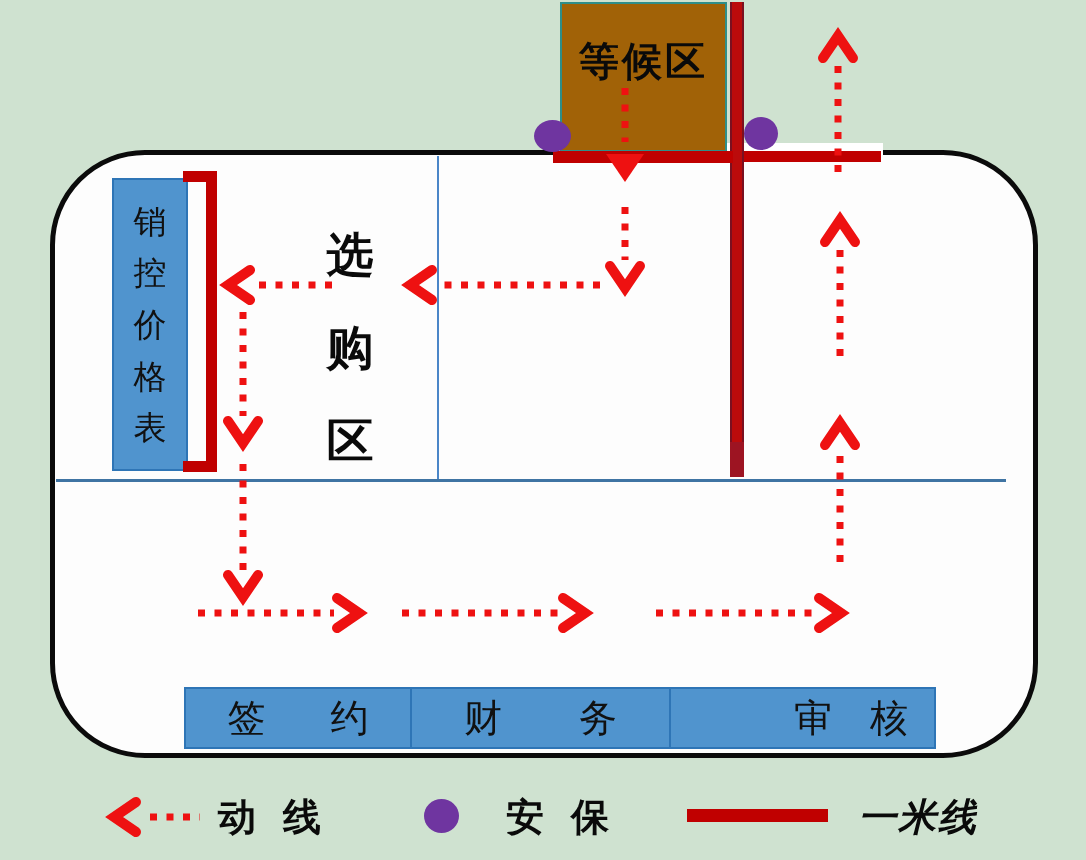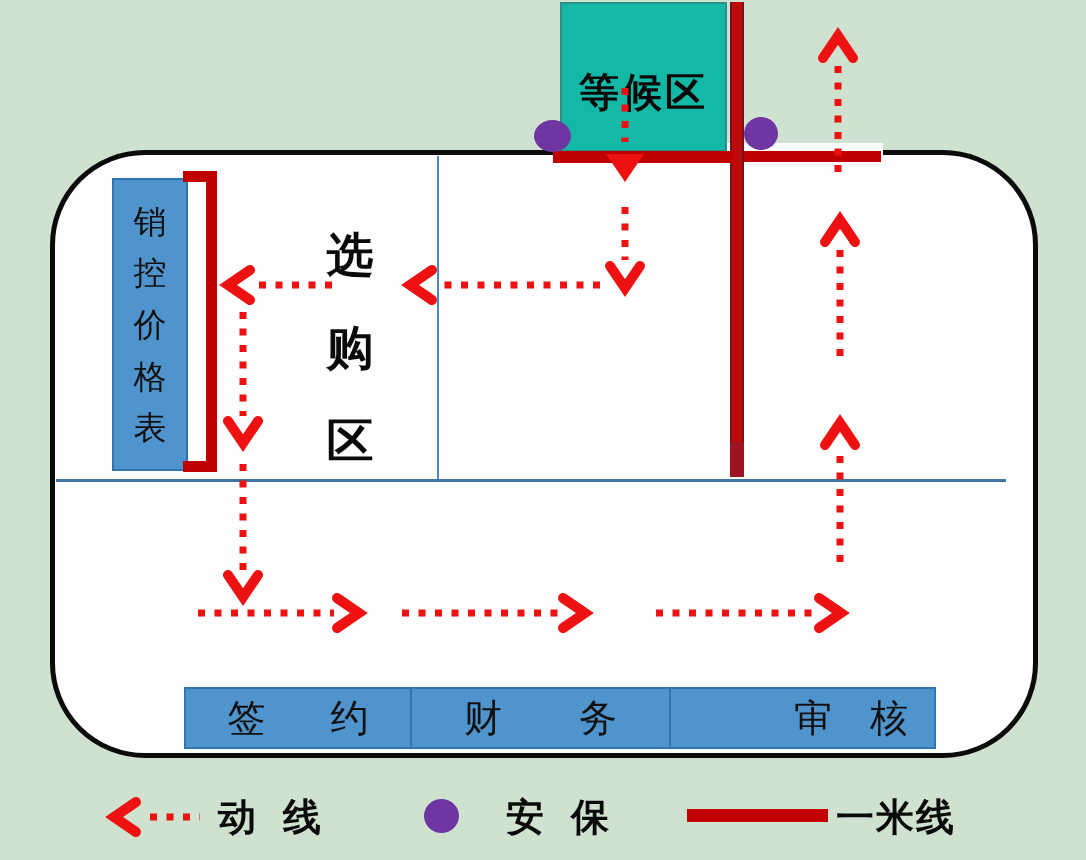--- a/index.html
+++ b/index.html
@@ -22,22 +22,22 @@
     background:#ffffff;
   }
 
   
   .divider-v{position:absolute;left:437px;top:156px;width:2px;height:324px;background:#4a86c8;}
   .divider-h{position:absolute;left:56px;top:479px;width:950px;height:3px;background:#3f74a3;}
 
   
   .waiting-box{
     position:absolute;left:560px;top:2px;width:167px;height:150px;
-    background:#14b8a6;border:2px solid #2f8e89;box-sizing:border-box;
-    display:flex;justify-content:center;align-items:center;
+    background:#a16207;border:2px solid #2f8e89;box-sizing:border-box;
+    display:flex;justify-content:center;
   }
   .waiting-box .lbl{
     margin-top:30px;font-size:40px;font-weight:bold;color:#0a0a0a;letter-spacing:3px;
   }
 
   
   .red-vline{position:absolute;left:730px;top:2px;width:14px;height:475px;background:#bb0b0b;border-left:2px solid #7a1020;border-right:2px solid #7a1020;box-sizing:border-box;}
   .red-vline-tip{position:absolute;left:730px;top:442px;width:14px;height:35px;background:#9d1422;}
   .red-hline-left{position:absolute;left:553px;top:151px;width:180px;height:12px;background:#c00000;}
   .red-hline-right{position:absolute;left:744px;top:151px;width:137px;height:11px;background:#c00000;}
@@ -87,21 +87,21 @@
   svg.overlay{position:absolute;left:0;top:0;width:1086px;height:860px;pointer-events:none;}
   .dotline{stroke:#ee1111;stroke-width:7;stroke-dasharray:7 9.5;fill:none;}
   .head{stroke:#ee1111;stroke-width:10;fill:none;stroke-linecap:round;stroke-linejoin:miter;}
 
   
   .legend{position:absolute;left:0px;top:788px;width:1086px;height:60px;}
   .legend-label{position:absolute;top:0;height:58px;display:flex;align-items:center;
     font-size:38px;font-weight:bold;color:#0a0a0a;}
   .lg-moving{left:218px;gap:27px;}
   .lg-security{left:506px;gap:27px;}
-  .lg-meter{left:836px;letter-spacing:2px;}
+  .lg-meter{left:858px;letter-spacing:2px;font-style:italic;}
   .legend-dot{position:absolute;left:424px;top:11px;width:35px;height:34px;border-radius:50%;background:#6f35a0;}
   .legend-line{position:absolute;left:687px;top:21px;width:141px;height:13px;background:#c00000;}
 </style>
 </head>
 <body>
 
 <div id="stage">
 
   <div class="main-area"></div>
   <div class="border-gap"></div>

